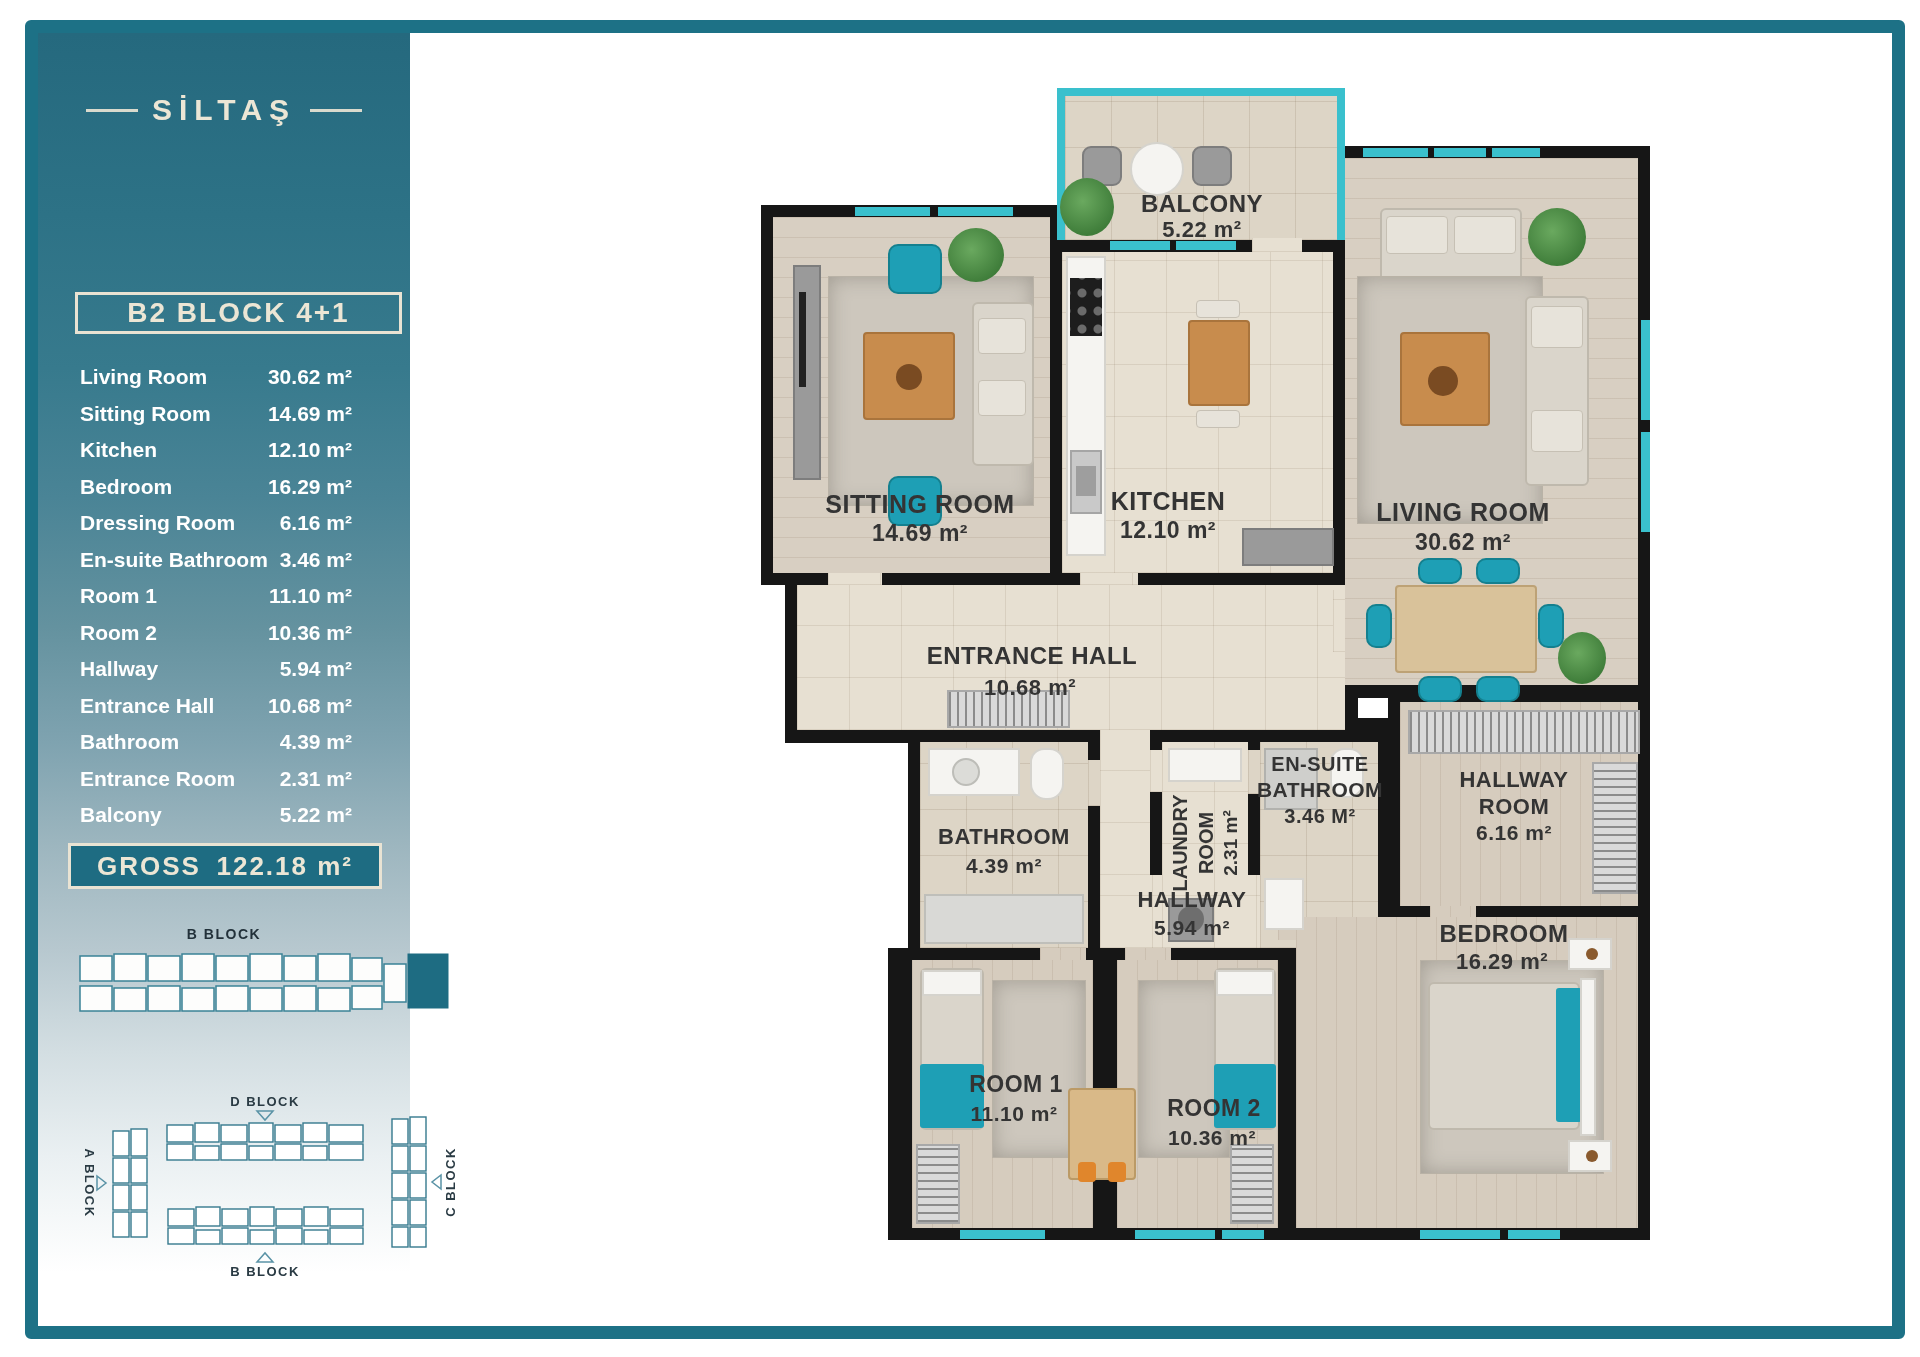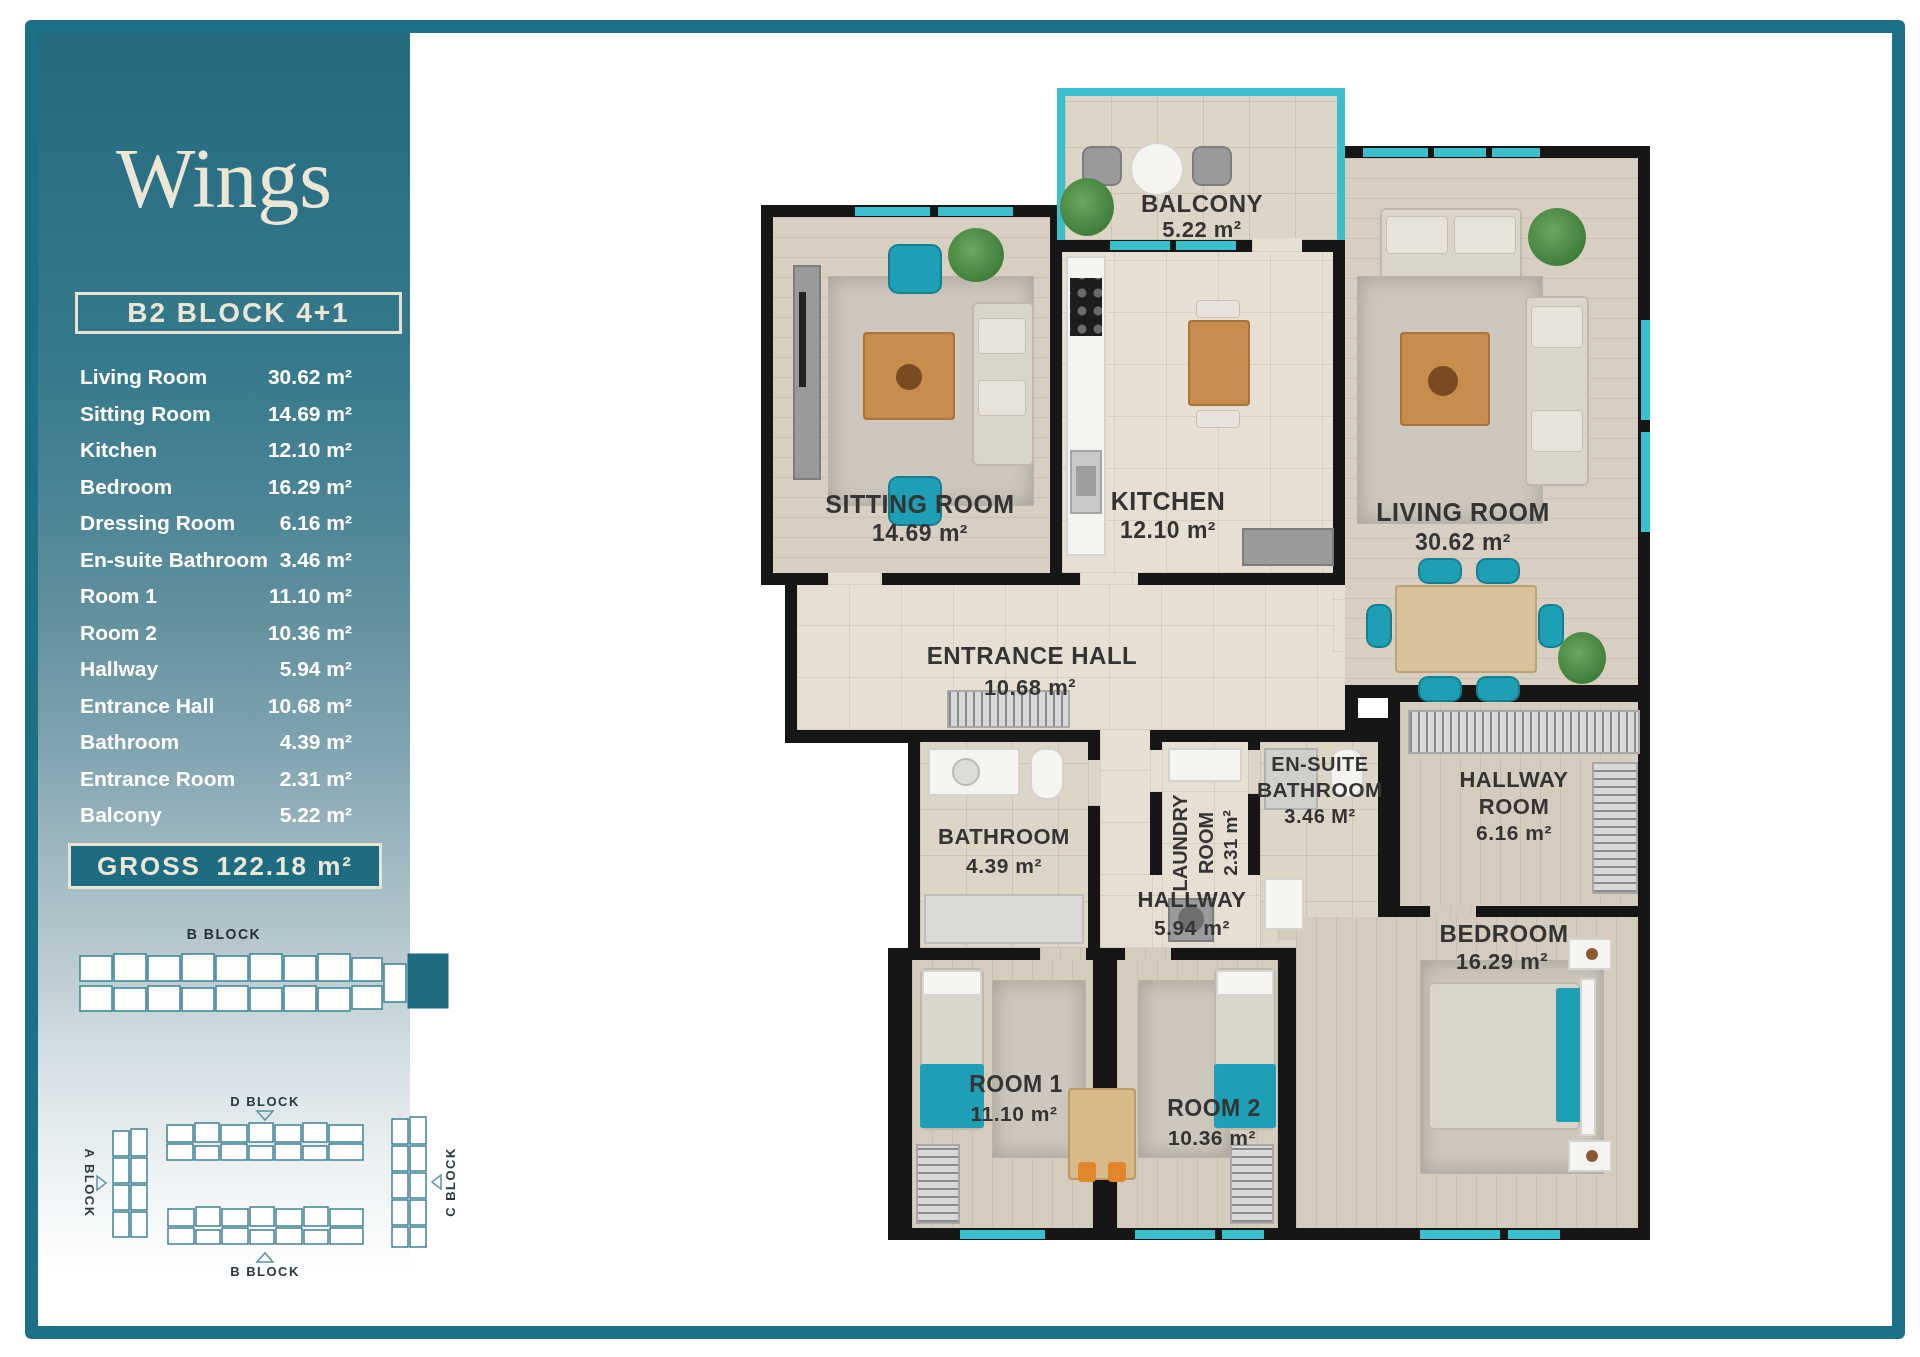--- a/index.html
+++ b/index.html
@@ -73,21 +73,25 @@
     radial-gradient(circle,#6a6a6a 4px,transparent 5px);background-size:16px 18px;
     background-position:4px 6px;}
 </style>
 </head>
 <body>
 
 <div class="page">
   <div class="frame"></div>
 
   <div class="sidebar">
-    <div class="logo-wings">Wings</div>
+    <div class="logo-siltas">
+      <span class="logo-dash"></span>
+      <span>SİLTAŞ</span>
+      <span class="logo-dash"></span>
+    </div>
 
     <div class="b2box">
       <span>B2 BLOCK 4+1</span>
     </div>
 
     <div class="arealist">
       <div class="arearow">
           <span>Living Room</span>
           <span>30.62 m²</span>
         </div>

